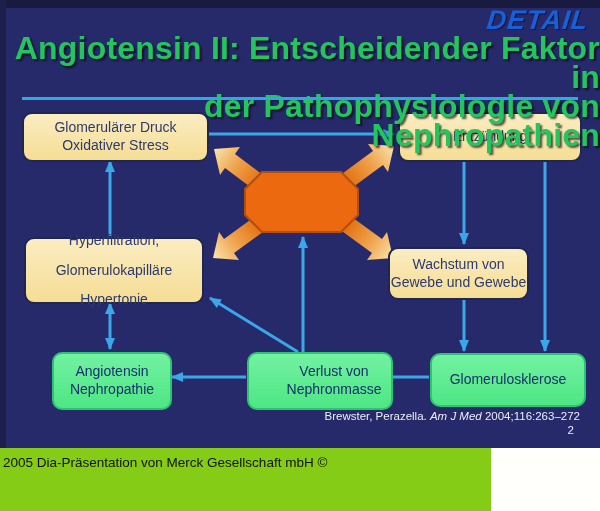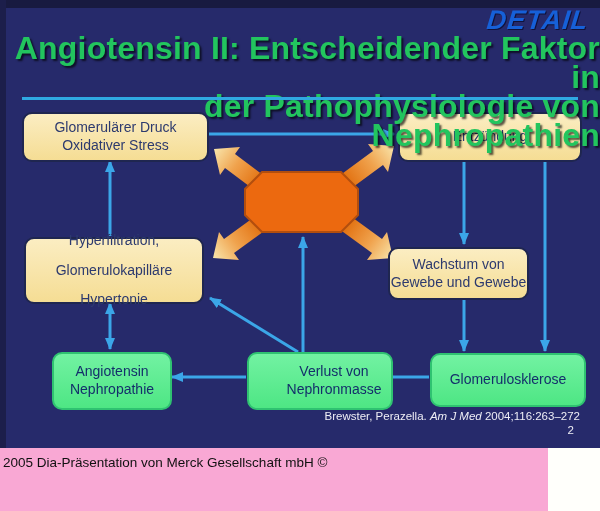--- a/index.html
+++ b/index.html
@@ -35,21 +35,21 @@
     display:flex;align-items:center;justify-content:center;
     color:#FCF4DC;font-size:17.5px;letter-spacing:0.3px;
   }
   .citation{
     position:absolute;right:20px;top:410px;z-index:3;
     color:#EDEDF5;font-size:11.5px;text-align:right;
   }
   .citation .journal{font-style:italic;}
   .page-num{position:absolute;right:26px;top:424px;z-index:3;color:#EDEDF5;font-size:11.5px;}
   .footer{
-    position:absolute;left:0;top:448px;width:548px;height:63px;background:#f9a8d4;
+    position:absolute;left:0;top:448px;width:491px;height:63px;background:#84cc16;
   }
   .footer-text{padding:7px 0 0 3px;color:#111111;font-size:13.5px;}
 </style>
 </head>
 <body>
 
 <div class="stage">
   <div class="slide">
     <div class="strip-top"></div>
     <div class="strip-left"></div>

